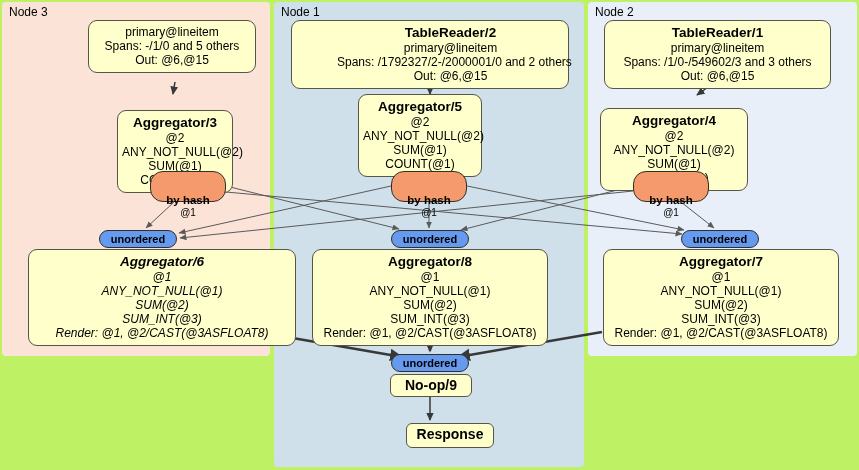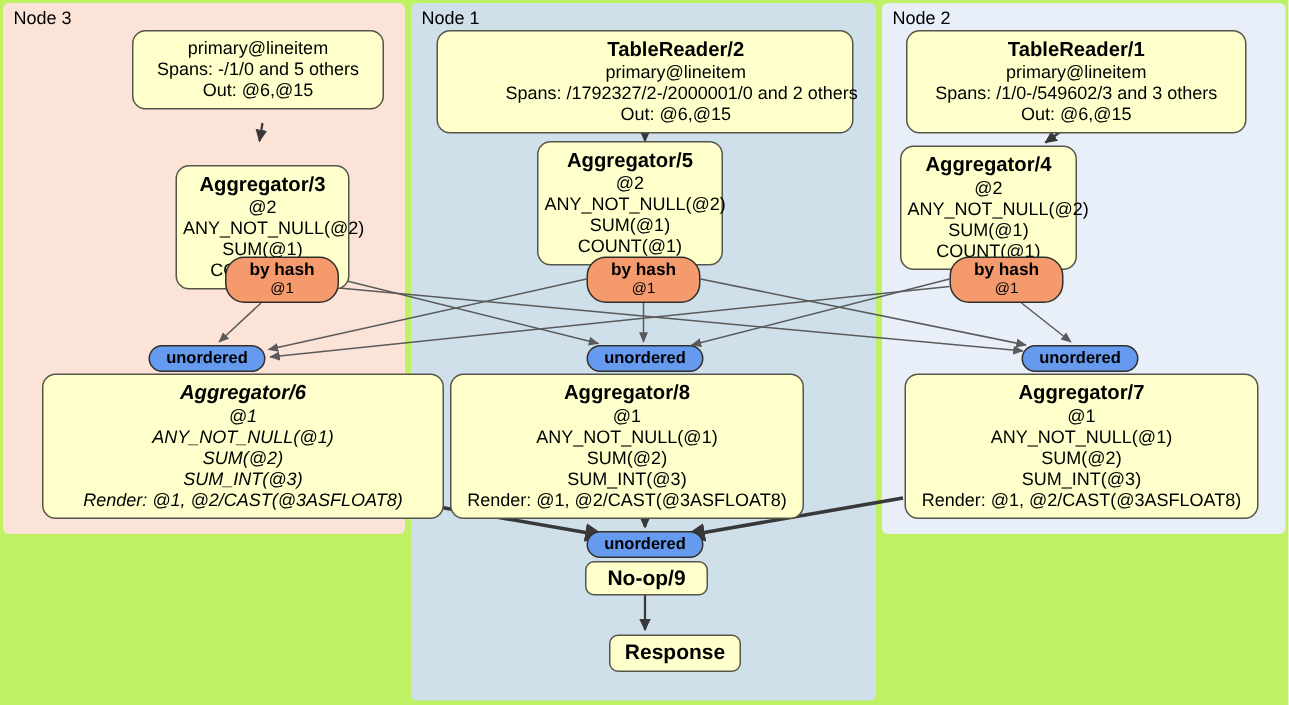--- a/index.html
+++ b/index.html
@@ -19,21 +19,21 @@
   .mk-thick{fill:var(--edge-thick);}
 
   .pbox{position:absolute;z-index:3;background:var(--box-bg);border:1px solid var(--box-border);
         border-radius:9px;text-align:center;color:#000;padding:4px 4px 5px 4px;box-sizing:border-box;}
   .pbox .bt{font-size:13.5px;font-weight:bold;line-height:16px;white-space:nowrap;}
   .pbox .bl{font-size:12px;line-height:14px;white-space:nowrap;}
 
   .oval{position:absolute;z-index:4;border:1px solid var(--oval-border);text-align:center;
         color:#000;box-sizing:border-box;}
   .hash{background:var(--hash-bg);border-radius:13px;width:76px;height:31px;padding-top:2px;}
-  .hash .hl{font-size:11.5px;font-weight:bold;line-height:13px;}
+  .hash .hl{font-size:11.5px;font-weight:bold;line-height:13px;margin-top:20px;}
   .hash .hk{font-size:10px;line-height:12px;}
   .unord{background:var(--unordered-bg);border-radius:9px;width:78px;height:18px;
          font-size:11px;font-weight:bold;line-height:16px;}
 
   .miniBox{position:absolute;z-index:3;background:var(--box-bg);border:1px solid var(--box-border);
         border-radius:6px;text-align:center;font-size:14px;font-weight:bold;color:#000;
         box-sizing:border-box;padding-top:2px;}
 </style>
 </head>
 <body>
@@ -106,21 +106,21 @@
     <div class="bl">SUM(@1)</div>
     <div class="bl">COUNT(@1)</div>
   </div>
   <div class="pbox" style="left:358px;top:94px;width:124px;">
     <div class="bt">Aggregator/5</div>
     <div class="bl">@2</div>
     <div class="bl">ANY_NOT_NULL(@2)</div>
     <div class="bl">SUM(@1)</div>
     <div class="bl">COUNT(@1)</div>
   </div>
-  <div class="pbox" style="left:600px;top:97px;width:118px;">
+  <div class="pbox" style="left:600px;top:108px;width:148px;">
     <div class="bt">Aggregator/4</div>
     <div class="bl">@2</div>
     <div class="bl">ANY_NOT_NULL(@2)</div>
     <div class="bl">SUM(@1)</div>
     <div class="bl">COUNT(@1)</div>
   </div>
 
   <div class="oval hash" style="left:150px;top:171px;">
     <div class="hl">by hash</div>
     <div class="hk">@1</div>
@@ -139,21 +139,21 @@
   <div class="oval unord" style="left:681px;top:230px;">unordered</div>
 
   <div class="pbox" style="left:28px;top:249px;width:268px;font-style:italic;">
     <div class="bt">Aggregator/6</div>
     <div class="bl">@1</div>
     <div class="bl">ANY_NOT_NULL(@1)</div>
     <div class="bl">SUM(@2)</div>
     <div class="bl">SUM_INT(@3)</div>
     <div class="bl">Render: @1, @2/CAST(@3ASFLOAT8)</div>
   </div>
-  <div class="pbox" style="left:300px;top:249px;width:236px;">
+  <div class="pbox" style="left:312px;top:249px;width:236px;">
     <div class="bt">Aggregator/8</div>
     <div class="bl">@1</div>
     <div class="bl">ANY_NOT_NULL(@1)</div>
     <div class="bl">SUM(@2)</div>
     <div class="bl">SUM_INT(@3)</div>
     <div class="bl">Render: @1, @2/CAST(@3ASFLOAT8)</div>
   </div>
   <div class="pbox" style="left:603px;top:249px;width:236px;">
     <div class="bt">Aggregator/7</div>
     <div class="bl">@1</div>

